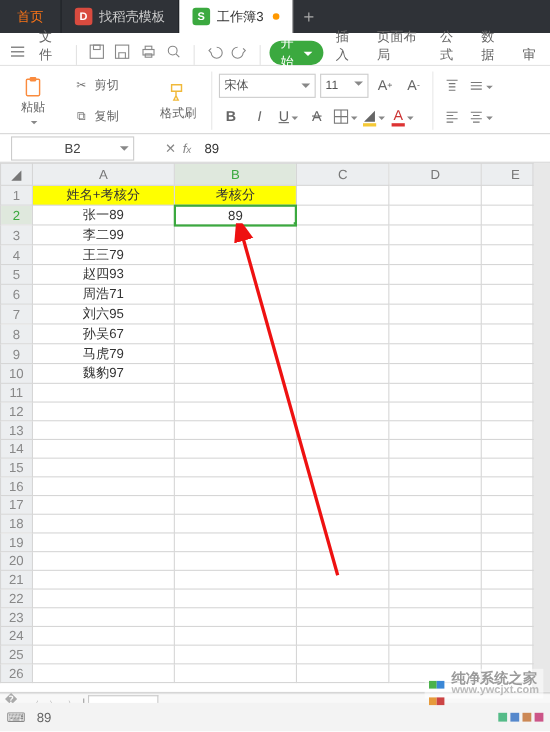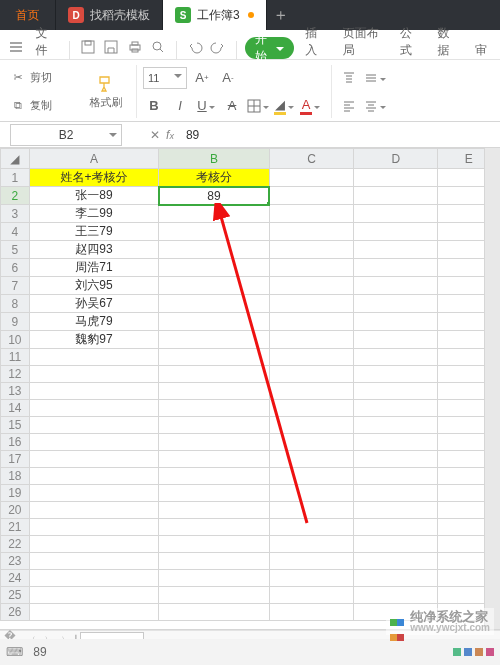--- a/index.html
+++ b/index.html
@@ -168,20 +168,32 @@
   <div class="mb-sep"></div>
   <div class="roundbtn">开始</div>
   <div class="menutext">插入</div>
   <div class="menutext">页面布局</div>
   <div class="menutext">公式</div>
   <div class="menutext">数据</div>
   <div class="menutext">审</div>
 </div>
 
 <div class="ribbon">
+  <div class="rgroup">
+    <div class="bigbtn">
+      <div class="ico">
+          <svg width="22" height="22" viewBox="0 0 22 22">
+            <rect x="5" y="4" width="12" height="15" rx="1" fill="none" stroke="#fa8b3e" stroke-width="1.3"></rect>
+            <rect x="8" y="2" width="6" height="4" rx="1" fill="#fa8b3e"></rect>
+          </svg>
+        </div>
+      <span>粘贴</span>
+        <span class="caret"></span>
+    </div>
+  </div>
   <div class="rgroup" style="width:76px;">
     <div class="smallrow">
       <div class="smallbtn">
           <span class="ic">✂</span>
           <span>剪切</span>
         </div>
     </div>
     <div class="smallrow">
       <div class="smallbtn">
           <span class="ic">⧉</span>
@@ -196,20 +208,24 @@
             <path d="M4 3h9v6H4z" fill="none" stroke="#f0b93a" stroke-width="1.3"></path>
             <path d="M8 9v4l-2 4h4l-2-4" fill="none" stroke="#f0b93a" stroke-width="1.3"></path>
           </svg>
         </div>
       <span>格式刷</span>
     </div>
   </div>
   <div class="rsep"></div>
   <div class="rgroup" style="min-width:190px;">
     <div class="smallrow">
+      <div class="fontsel">
+          <span>宋体</span>
+          <span class="dd"></span>
+        </div>
       <div class="szsel">
           <span>11</span>
           <span class="dd" style="border:4px solid transparent;border-top-color:#888;"></span>
         </div>
       <div class="icobtn">A<sup style="font-size:8px">+</sup></div>
       <div class="icobtn">A<sup style="font-size:8px">-</sup></div>
     </div>
     <div class="smallrow">
       <div class="icobtn" style="font-weight:bold;">B</div>
       <div class="icobtn" style="font-style:italic;">I</div>

